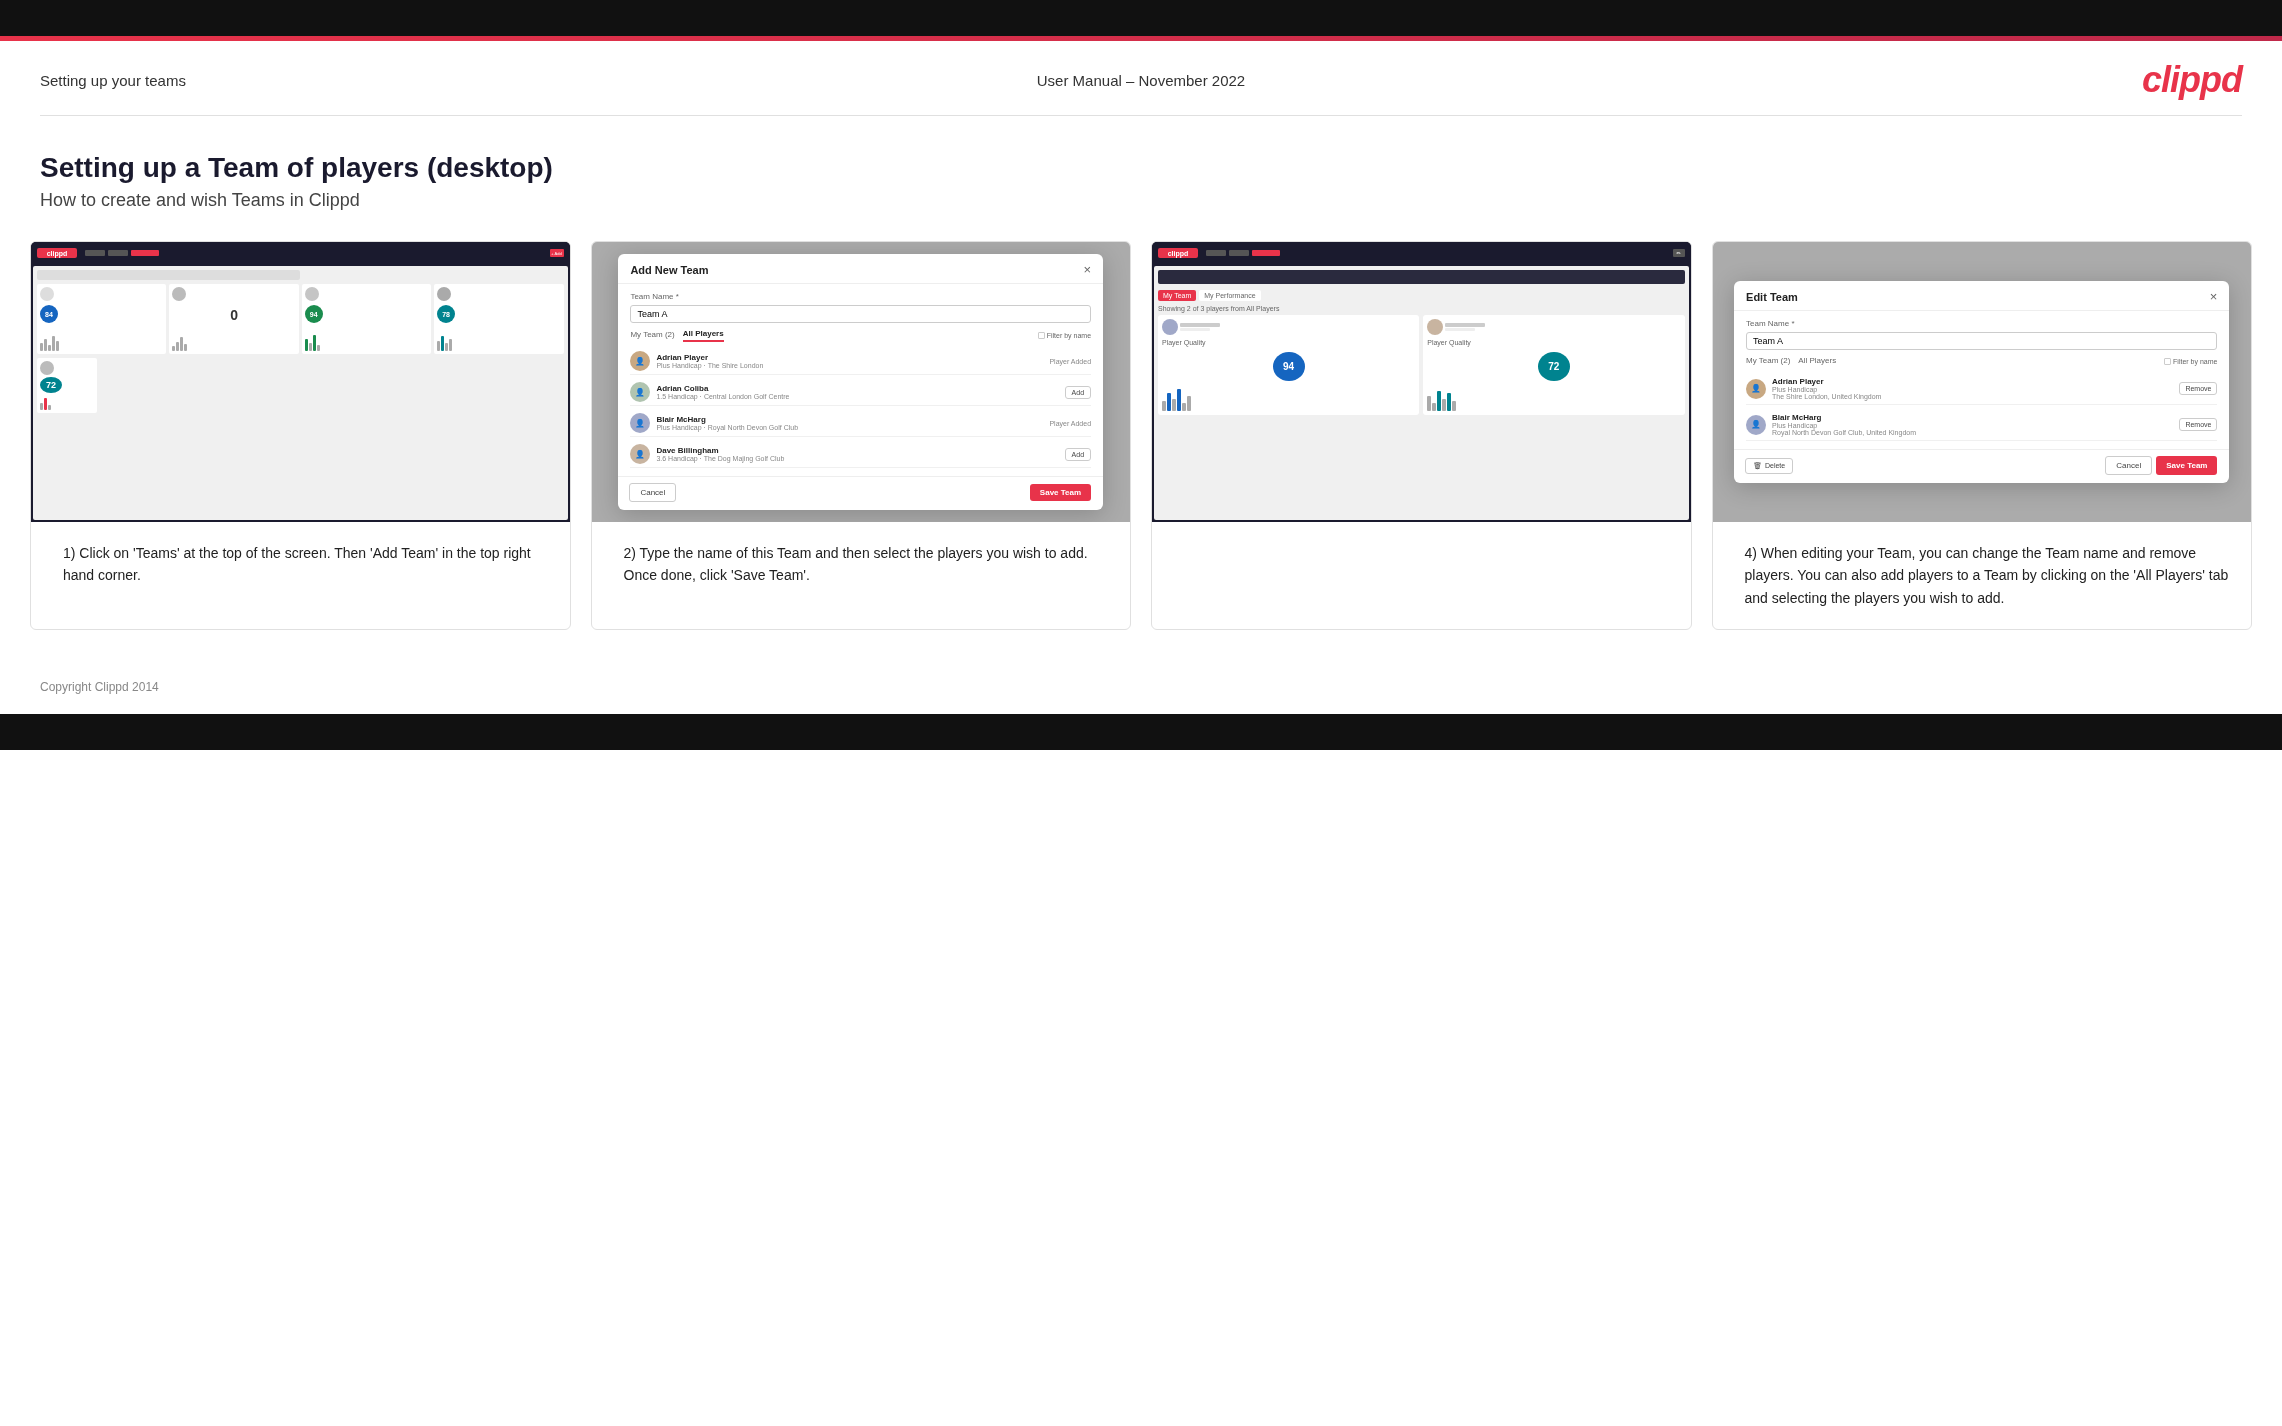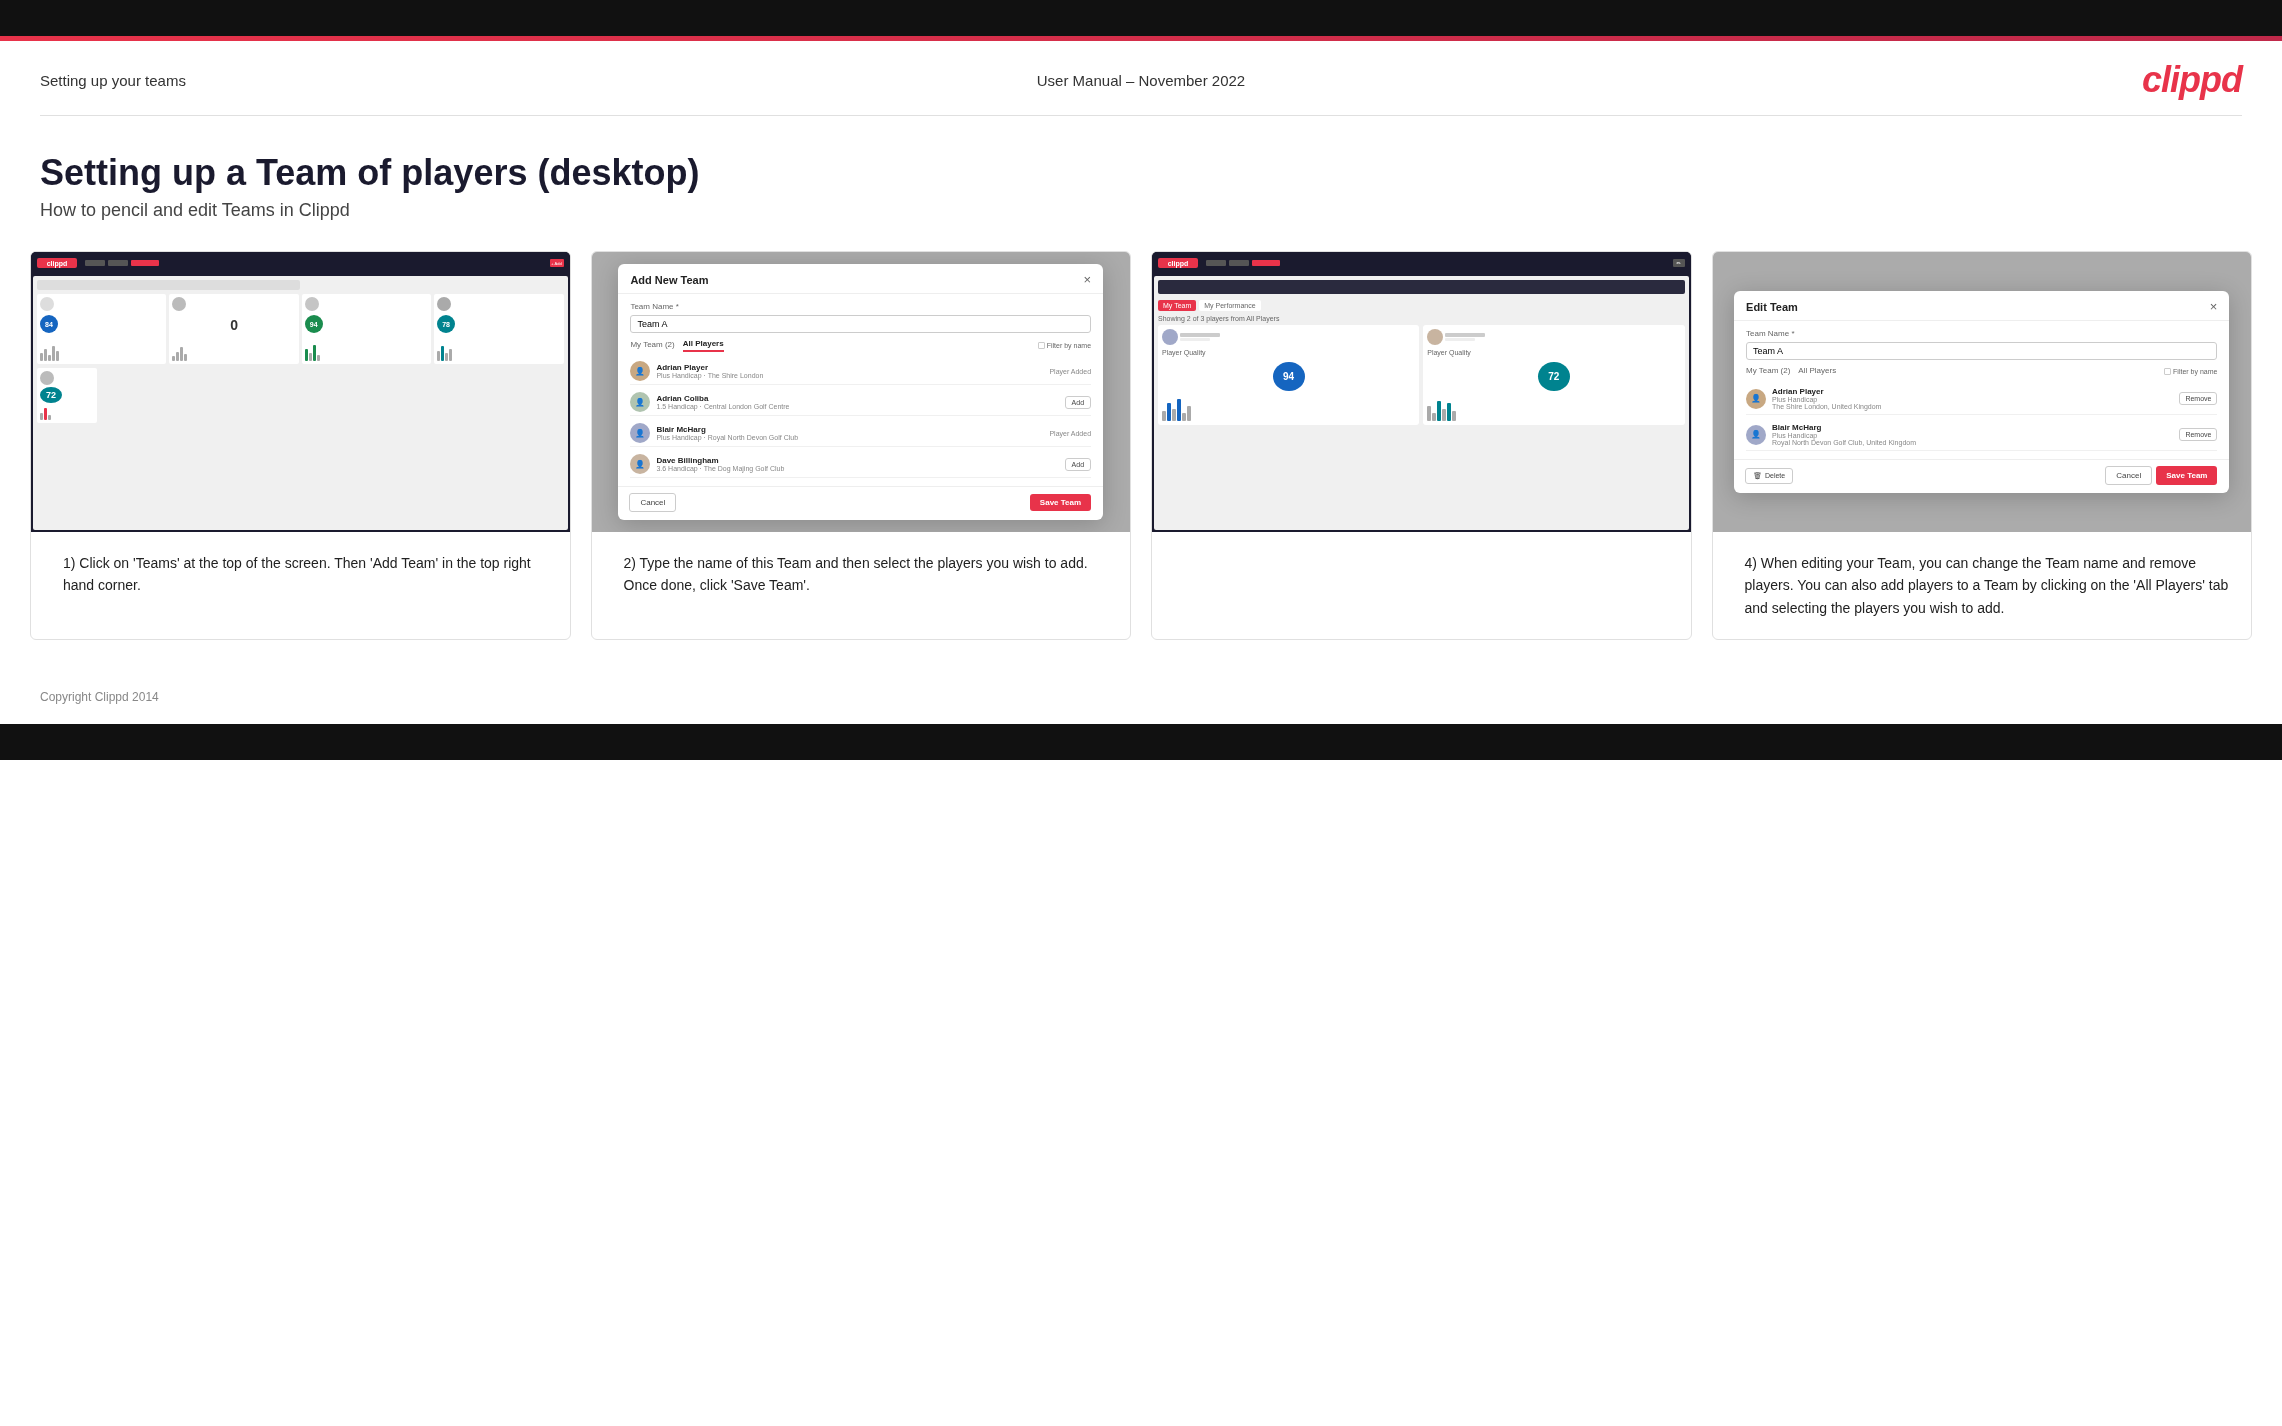--- a/index.html
+++ b/index.html
@@ -34,21 +34,21 @@
       background: #e0e0e0;
       margin: 0 40px;
     }
 
     
     .page-title-section {
       padding: 36px 40px 30px 40px;
     }
 
     .page-title-section h1 {
-      font-size: 36px;
+      font-size: 28px;
       font-weight: 700;
       color: #1a1a2e;
       margin-bottom: 6px;
     }
 
     .page-title-section h2 {
       font-size: 18px;
       font-weight: 400;
       color: #444;
     }
@@ -530,21 +530,21 @@
   <div class="header-center-abs">User Manual – November 2022</div>
   <div class="header-right">
     <div class="clippd-logo">clippd</div>
   </div>
 </div>
 
 <div class="header-divider"></div>
 
 <div class="page-title-section">
   <h1>Setting up a Team of players (desktop)</h1>
-  <h2>How to pencil and edit Teams in Clippd</h2>
+  <h2>How to create and wish Teams in Clippd</h2>
 </div>
 
 <div class="cards-container">
 
   <div class="card">
     <div class="screenshot-area">
       <div class="fake-app">
         <div class="fake-app-nav">
           <div style="width:40px;height:10px;background:#e8334a;border-radius:2px;font-size:7px;color:white;display:flex;align-items:center;justify-content:center;font-weight:bold;">clippd</div>
           <div style="display:flex;gap:3px;margin-left:4px;">

